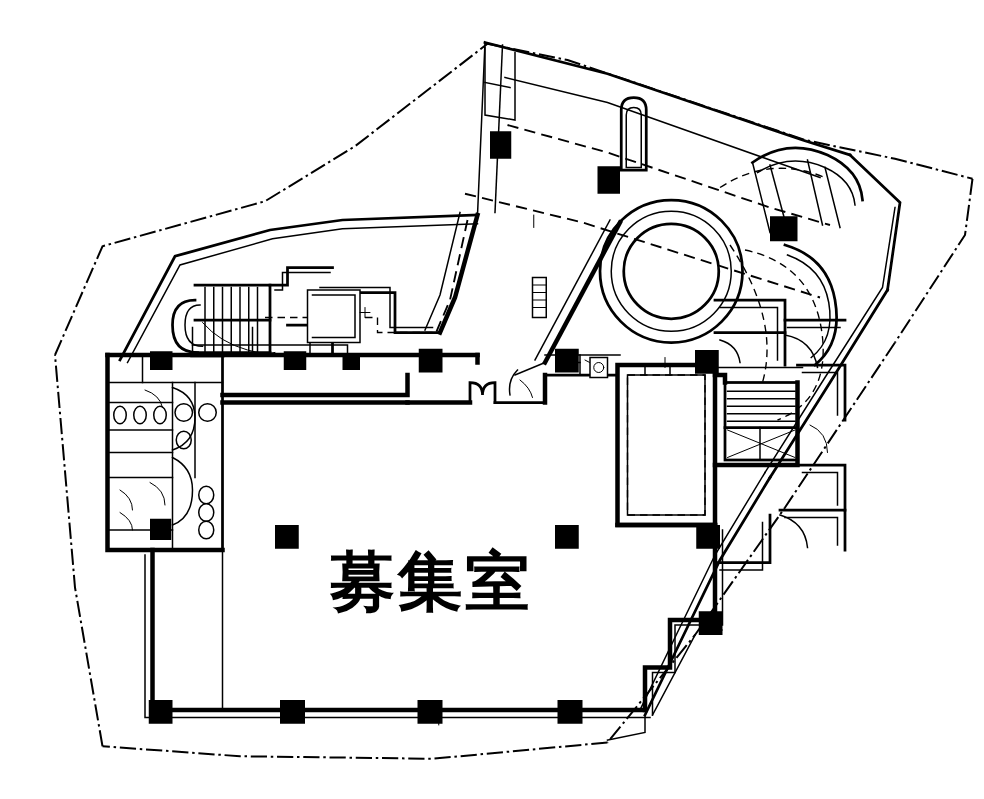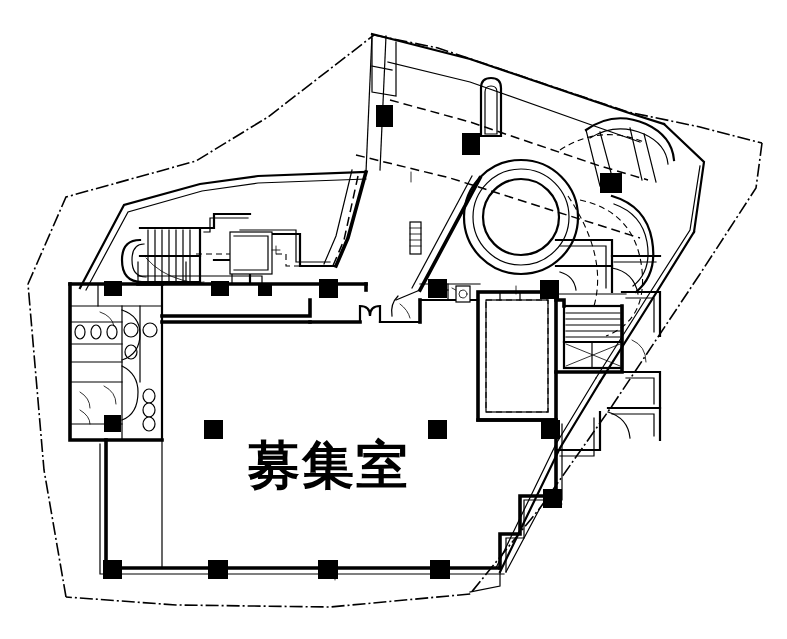--- a/index.html
+++ b/index.html
@@ -1,21 +1,21 @@
 <!DOCTYPE html>
 <html><head>
 <meta charset="utf-8">
 <title>Floor Plan</title>
 <style>
   html,body{margin:0;padding:0;background:#ffffff;}
   body{
     font-family:"DejaVu Sans","Liberation Sans",sans-serif;
     width:787px;height:639px;overflow:hidden;position:relative;
   }
-  #plan-root{position:relative;width:656px;height:639px;background:#fff;}
+  #plan-root{position:relative;width:656px;height:639px;background:#fff;margin-left:16px;}
   svg#floorplan{display:block;width:787px;height:639px;}
 
   
   .wall-heavy{fill:none;stroke:#000;stroke-width:3.6;stroke-linecap:square;stroke-linejoin:miter;}
   .wall-med{fill:none;stroke:#000;stroke-width:2.2;stroke-linecap:square;stroke-linejoin:miter;}
   .wall-thin{fill:none;stroke:#000;stroke-width:1.2;stroke-linecap:square;stroke-linejoin:miter;}
   .wall-hair{fill:none;stroke:#000;stroke-width:0.8;stroke-linecap:round;stroke-linejoin:round;}
   .dashed{fill:none;stroke:#000;stroke-width:1.5;stroke-dasharray:9 5;stroke-linecap:butt;}
   .dashed-fine{fill:none;stroke:#000;stroke-width:1.1;stroke-dasharray:6 4;stroke-linecap:butt;}
   .chain{fill:none;stroke:#000;stroke-width:1.6;stroke-dasharray:13 3 2 3;stroke-linecap:butt;}

